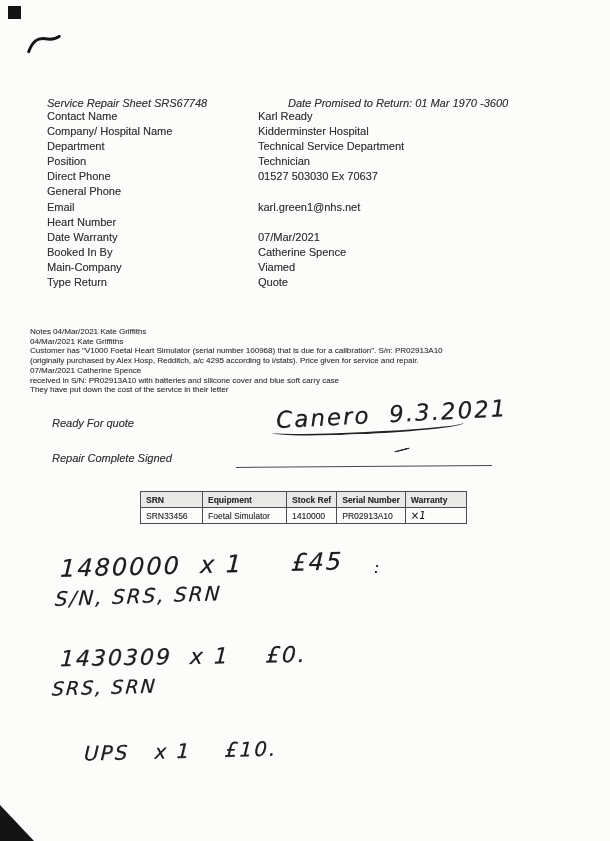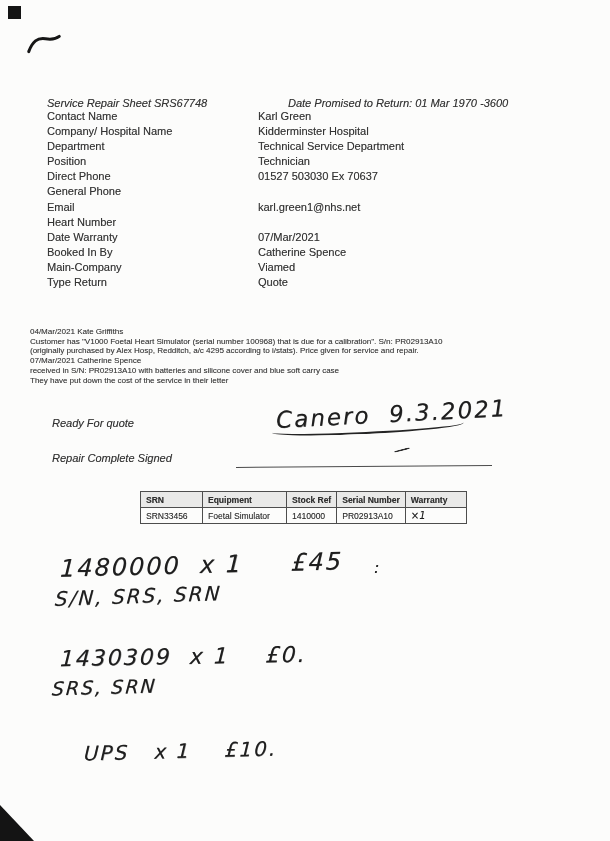--- a/index.html
+++ b/index.html
@@ -75,21 +75,21 @@
     <path d="M2 16 C 7 6, 12 3, 20 5 C 26 6.5, 31 6, 34 4" stroke="#161616" stroke-width="3" fill="none" stroke-linecap="round"></path>
   </svg>
   <div class="abs corner-triangle"></div>
 
   <div class="abs doc-text header-left">Service Repair Sheet SRS67748</div>
   <div class="abs doc-text header-right">Date Promised to Return: 01 Mar 1970 -3600</div>
 
   <div class="abs fields">
     <div class="field-row">
       <span class="field-label">Contact Name</span>
-      <span class="field-value">Karl Green</span>
+      <span class="field-value">Karl Ready</span>
     </div>
     <div class="field-row">
       <span class="field-label">Company/ Hospital Name</span>
       <span class="field-value">Kidderminster Hospital</span>
     </div>
     <div class="field-row">
       <span class="field-label">Department</span>
       <span class="field-value">Technical Service Department</span>
     </div>
     <div class="field-row">
@@ -124,20 +124,21 @@
       <span class="field-label">Main-Company</span>
       <span class="field-value">Viamed</span>
     </div>
     <div class="field-row">
       <span class="field-label">Type Return</span>
       <span class="field-value">Quote</span>
     </div>
   </div>
 
   <div class="abs notes">
+    <div>Notes 04/Mar/2021 Kate Griffiths</div>
     <div>04/Mar/2021 Kate Griffiths</div>
     <div>Customer has "V1000 Foetal Heart Simulator (serial number 100968) that is due for a calibration".  S/n: PR02913A10</div>
     <div>(originally purchased by Alex Hosp, Redditch, a/c 4295 according to i/stats).  Price given for service and repair.</div>
     <div>07/Mar/2021 Catherine Spence</div>
     <div>received in S/N: PR02913A10 with batteries  and silicone cover and blue soft carry case</div>
     <div>They have put down the cost of the service in their letter</div>
   </div>
 
   <div class="abs doc-text ready-label">Ready For quote</div>
   <div class="abs handwriting hw-sign">Canero  9.3.2021</div>

